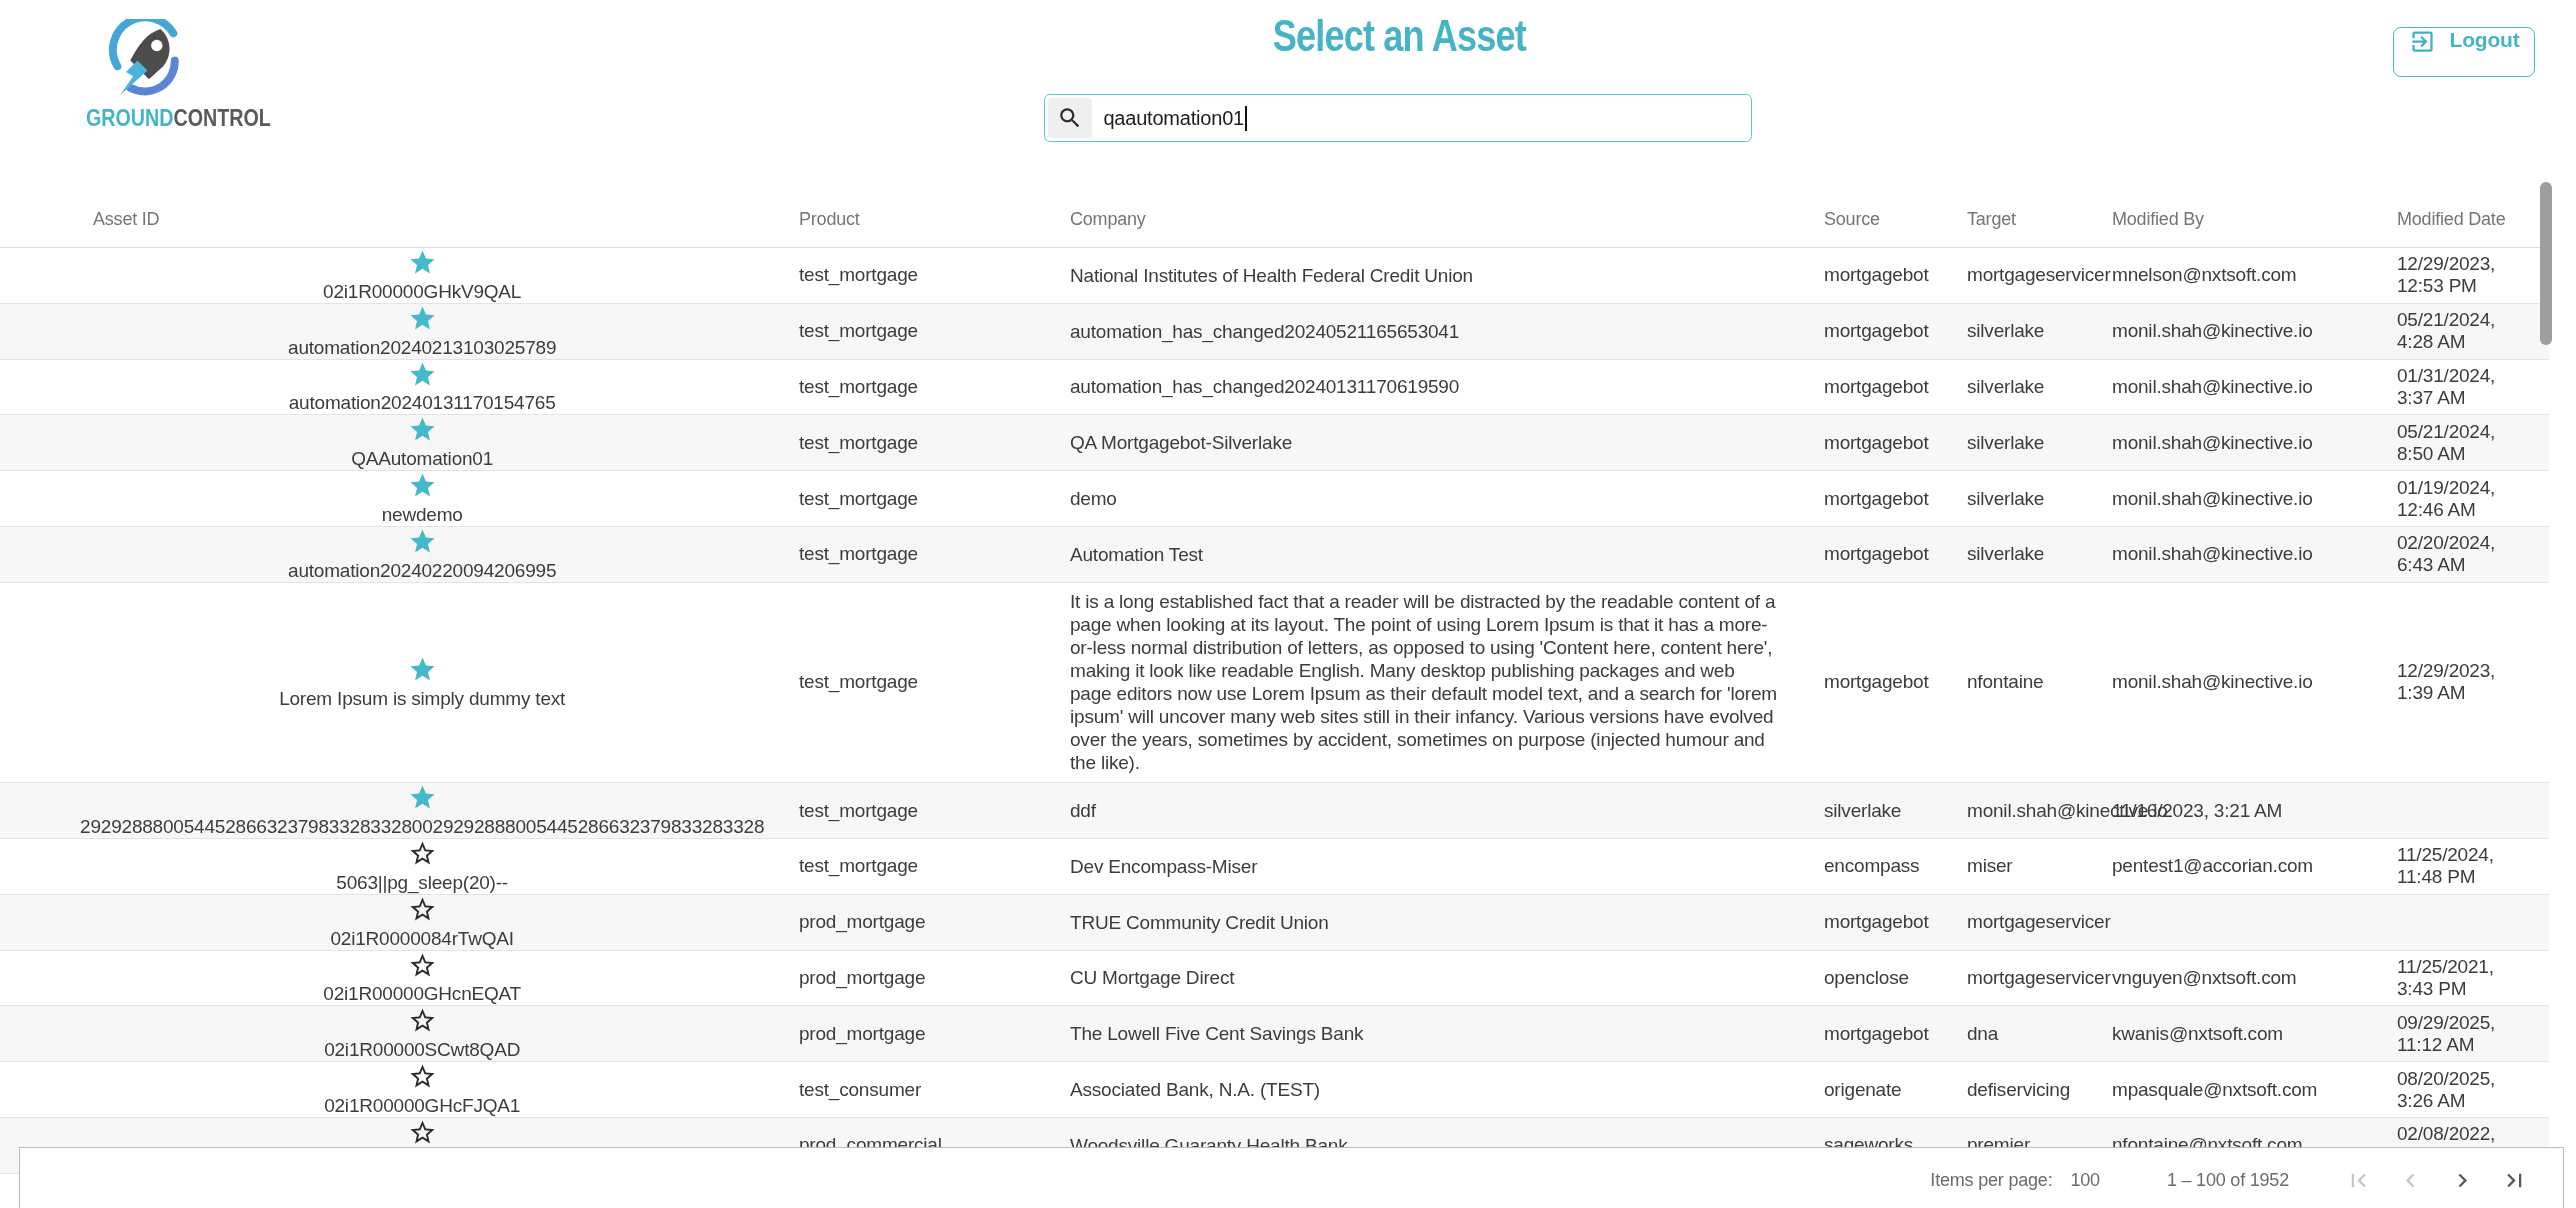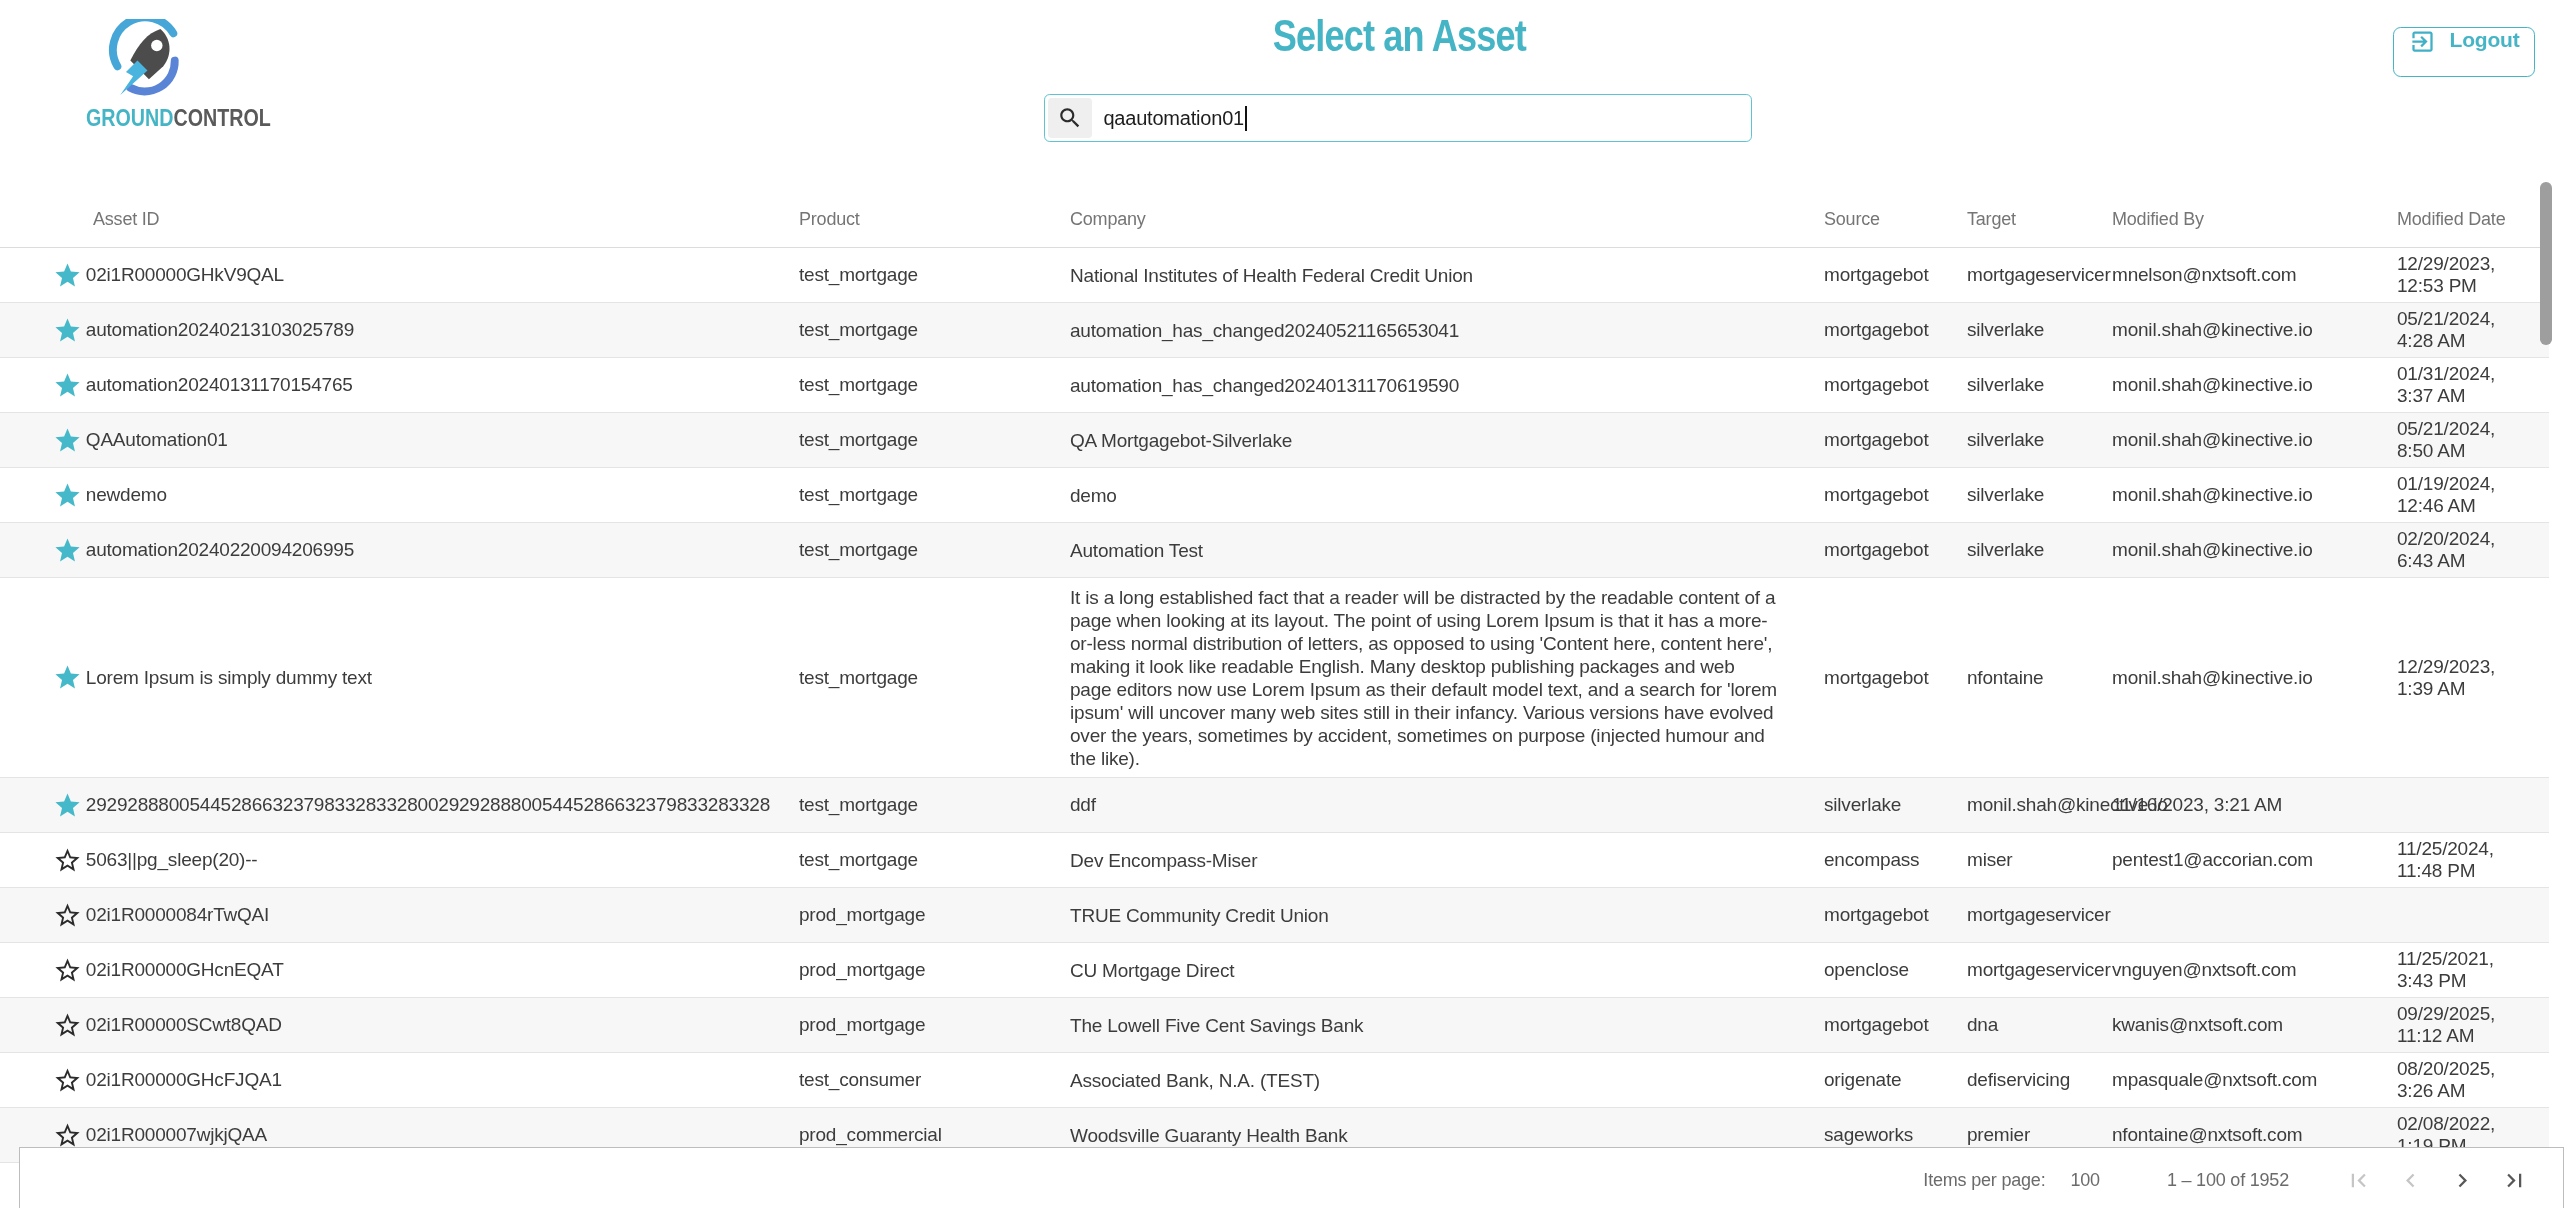--- a/index.html
+++ b/index.html
@@ -33,33 +33,33 @@
               color:var(--accent,#45b5c6);font-size:21px;font-weight:bold;cursor:pointer;}
   
   .table{position:absolute;left:0;top:192px;width:2549px;}
   .thead,.row{display:grid;grid-template-columns:746px 271px 754px 143px 145px 285px 153px;
               padding-left:53px;align-items:center;}
   .thead{height:55px;border-bottom:1px solid #dcdcdc;color:var(--text_secondary,#757575);font-size:18px;}
   .thead .th:first-child{margin-left:40px;}
   .row{min-height:54px;border-bottom:1px solid var(--divider,#e4e4e4);font-size:19px;color:#3c3c3c;}
   .row:nth-child(even){background:var(--row_alt,#f7f7f7);}
   .cell{padding-right:7.7px;}
-  .c-asset{display:flex;align-items:center;gap:3.8px;}
+  .c-asset{display:flex;align-items:center;gap:3.8px;flex-direction:column;}
   .star{width:29px;height:29px;flex:0 0 auto;display:inline-flex;cursor:pointer;}
   .c-company{line-height:23px;padding-right:45px;padding-top:7.7px;padding-bottom:7.7px;}
   .c-source,.c-target,.c-modifiedby{white-space:nowrap;overflow:visible;}
   .c-date{padding-right:19px;}
   .row.partial{align-items:start;}
   .row.partial .cell,.row.partial .c-asset{padding-top:3.8px;}
   
   .pagbar{position:absolute;left:19px;top:1147px;width:2545px;height:67px;background:#fff;
           border:1px solid var(--pagination_border,#bdbdbd);box-sizing:border-box;z-index:5;
           display:flex;align-items:center;justify-content:flex-end;
           color:#6b6b6b;font-size:18px;padding-right:35px;}
-  .pag-items{margin-right:67px;display:flex;gap:25px;align-items:center;}
+  .pag-items{margin-right:67px;display:flex;gap:18px;align-items:center;}
   .pag-range{margin-right:56px;}
   .pag-icons{display:flex;gap:25px;align-items:center;}
   .pag-icons .pbtn{width:27px;height:27px;cursor:pointer;}
   
   .scroll-thumb{position:absolute;left:2540px;top:182px;width:11.5px;height:163px;
                 border-radius:5.8px;background:var(--scrollbar,#9e9e9e);z-index:6;}
 </style>
 </head>
 <body>
 

